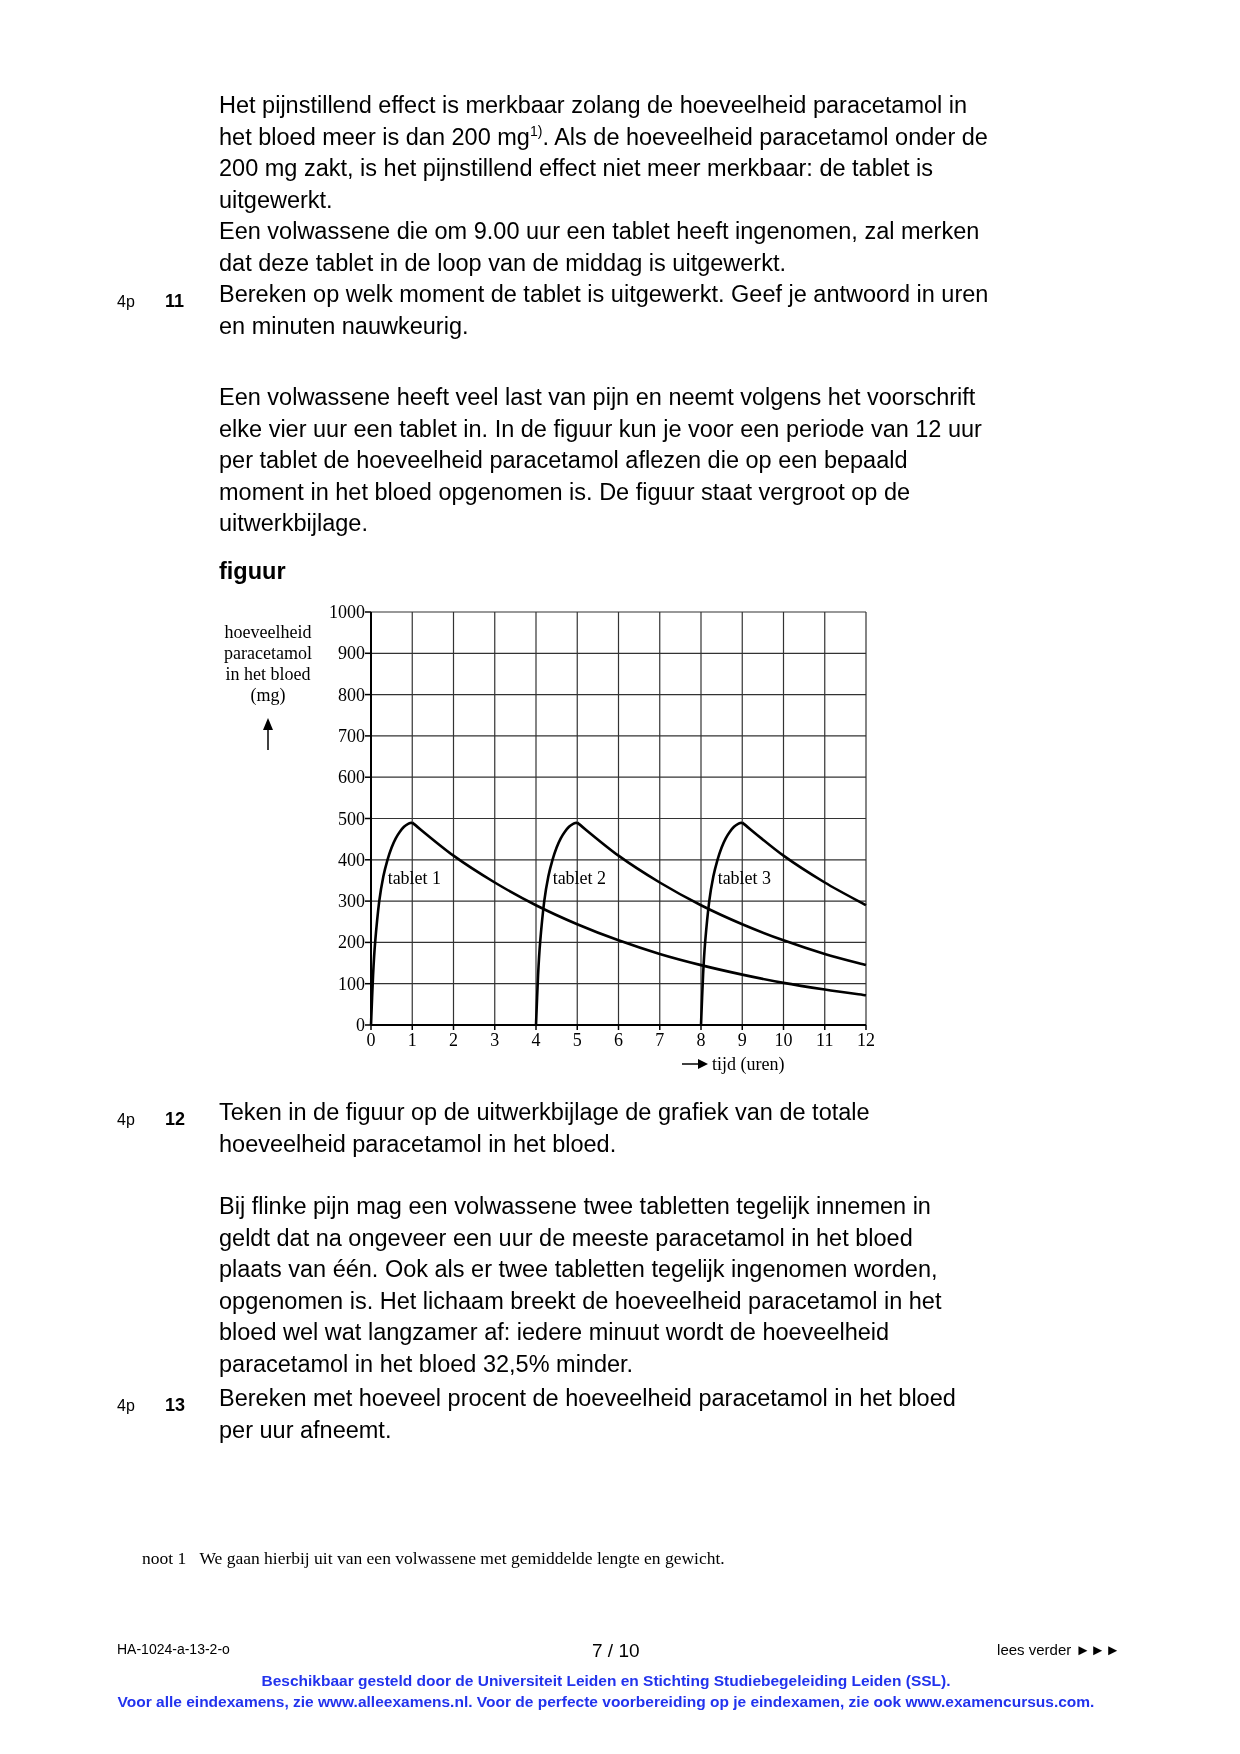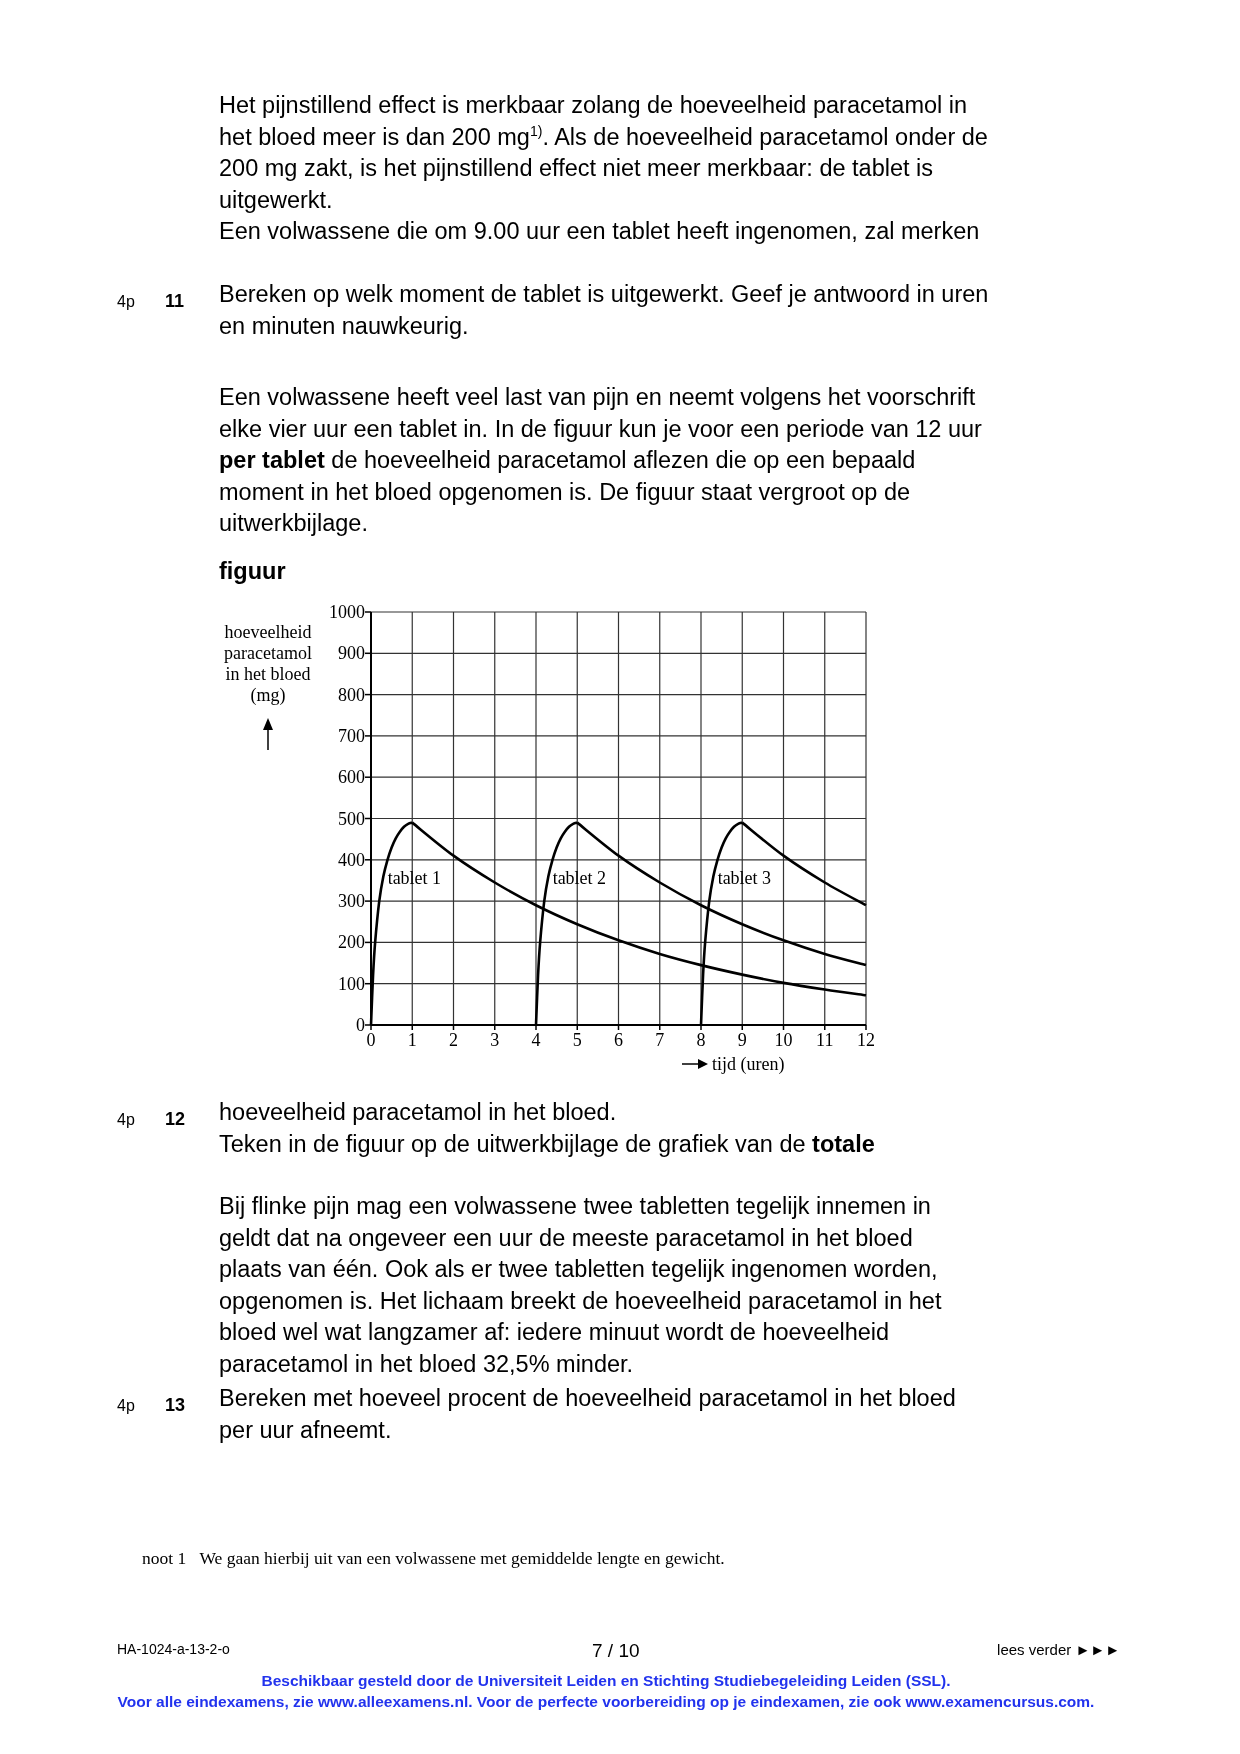--- a/index.html
+++ b/index.html
@@ -2,41 +2,42 @@
 <html><head>
 <meta charset="utf-8">
 <style>
   html, body { margin: 0; padding: 0; background: #ffffff; }
   body { width: 1240px; height: 1754px; position: relative; overflow: hidden;
          font-family: "Liberation Sans", sans-serif; color: #000; }
   .para { position: absolute; left: 219px; width: 880px; font-size: 23.5px; line-height: 31.5px; }
   .para p { margin: 0; }
   .qmark { position: absolute; font-size: 16px; }
   .qnum { position: absolute; font-size: 18px; font-weight: bold; }
-  b { font-weight: bold; }
+  b { font-weight: normal; }
   sup { font-size: 14px; line-height: 0; }
   .fig-title { position: absolute; left: 219px; top: 558px; font-size: 23.5px; font-weight: bold; }
   #chart { position: absolute; left: 200px; top: 590px; }
   #chart text { font-family: "Liberation Serif", serif; }
   .note { position: absolute; left: 142px; top: 1548px; font-size: 17.5px; font-family: Liberation Serif, serif; }
   .footer-left { position: absolute; left: 117px; top: 1641px; font-size: 14px; }
   .footer-mid { position: absolute; left: 592px; top: 1633px; font-size: 19px; margin-top: 7px; }
   .footer-right { position: absolute; right: 120px; top: 1641px; font-size: 15px; }
   .credit { position: absolute; left: 0; width: 1212px; text-align: center; color: #2233ee;
             font-weight: bold; font-size: 15.5px; }
 </style>
 </head>
 <body>
 
 <div class="para" style="top:90px;">
   <p>Het pijnstillend effect is merkbaar zolang de hoeveelheid paracetamol in</p>
   <p><span>het bloed meer is dan 200 mg</span><sup>1)</sup><span>. Als de hoeveelheid paracetamol onder de</span></p>
   <p>200 mg zakt, is het pijnstillend effect niet meer merkbaar: de tablet is</p>
   <p>uitgewerkt.</p>
   <p>Een volwassene die om 9.00 uur een tablet heeft ingenomen, zal merken</p>
+  <p>dat deze tablet in de loop van de middag is uitgewerkt.</p>
 </div>
 
 <span class="qmark" style="left:117px; top:293px;">4p</span>
 <span class="qnum" style="left:165px; top:291px;">11</span>
 <div class="para" style="top:279px;">
   <p>Bereken op welk moment de tablet is uitgewerkt. Geef je antwoord in uren</p>
   <p>en minuten nauwkeurig.</p>
 </div>
 
 <div class="para" style="top:382px;">
@@ -147,22 +148,22 @@
   <g id="x-label-group">
       <line x1="482" y1="474" x2="504" y2="474" stroke="#000" stroke-width="1.5"></line>
       <path d="M498,469 L508,474 L498,479 Z" fill="#000"></path>
       <text x="512" y="480" font-size="18">tijd (uren)</text>
     </g>
 </svg>
 
 <span class="qmark" style="left:117px; top:1111px;">4p</span>
 <span class="qnum" style="left:165px; top:1109px;">12</span>
 <div class="para" style="top:1097px;">
+  <p><span>Teken in de figuur op de uitwerkbijlage de grafiek van de </span><b>totale</b></p>
   <p>hoeveelheid paracetamol in het bloed.</p>
-  <p><span>Teken in de figuur op de uitwerkbijlage de grafiek van de </span><b>totale</b></p>
 </div>
 
 <div class="para" style="top:1191px;">
   <p>Bij flinke pijn mag een volwassene twee tabletten tegelijk innemen in</p>
   <p>geldt dat na ongeveer een uur de meeste paracetamol in het bloed</p>
   <p>plaats van één. Ook als er twee tabletten tegelijk ingenomen worden,</p>
   <p>opgenomen is. Het lichaam breekt de hoeveelheid paracetamol in het</p>
   <p>bloed wel wat langzamer af: iedere minuut wordt de hoeveelheid</p>
   <p>paracetamol in het bloed 32,5% minder.</p>
 </div>

